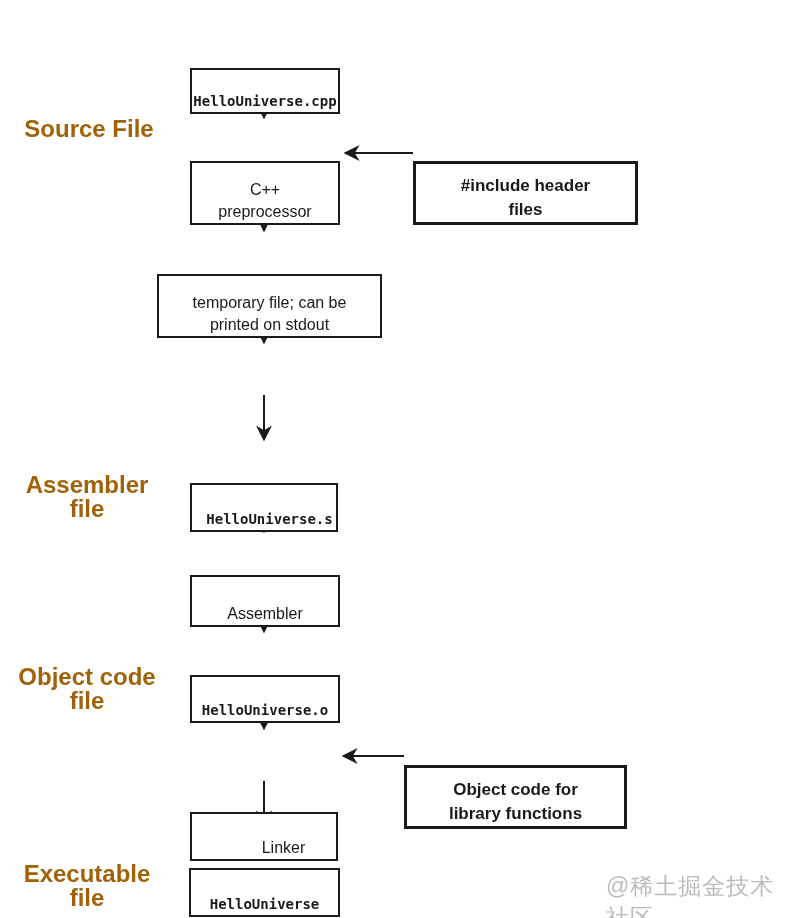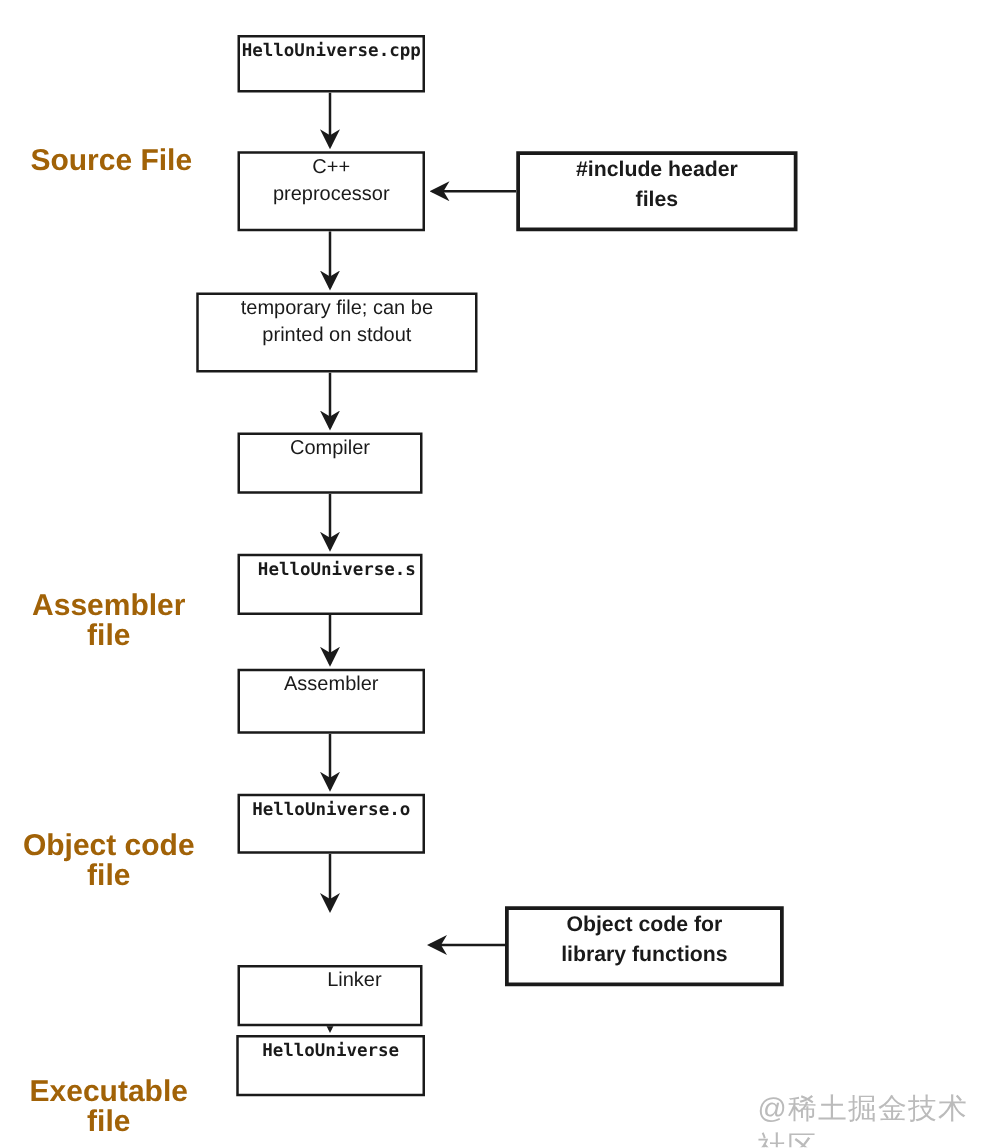--- a/index.html
+++ b/index.html
@@ -23,23 +23,24 @@
     width: 786px;
     height: 918px;
     pointer-events: none;
   }
   .node {
     position: absolute;
     box-sizing: border-box;
     border: 2px solid #1a1a1a;
     background: #ffffff;
     display: flex;
-    align-items: flex-start;
+    align-items: flex-end;
     justify-content: center;
     text-align: center;
+    margin-top: 40px;
   }
   .node-label {
     white-space: pre-line;
     font-size: 16px;
     line-height: 22px;
     color: #1a1a1a;
   }
   .mono .node-label {
     font-family: "DejaVu Sans Mono", monospace;
     font-weight: bold;
@@ -121,23 +122,20 @@
   <div class="node" style="left:190px; top:121px; width:150px; height:64px;">
     <span class="node-label">C++
 preprocessor</span>
   </div>
 
   <div class="node" style="left:157px; top:234px; width:225px; height:64px;">
     <span class="node-label">temporary file; can be
 printed on stdout</span>
   </div>
 
-  <div class="node" style="left:190px; top:346px; width:148px; height:49px;">
-    <span class="node-label">Compiler</span>
-  </div>
 
   <div class="node mono" style="left:190px; top:443px; width:148px; height:49px;padding-left:11px;">
     <span class="node-label">HelloUniverse.s</span>
   </div>
 
   <div class="node" style="left:190px; top:535px; width:150px; height:52px;">
     <span class="node-label">Assembler</span>
   </div>
 
   <div class="node mono" style="left:190px; top:635px; width:150px; height:48px;">

